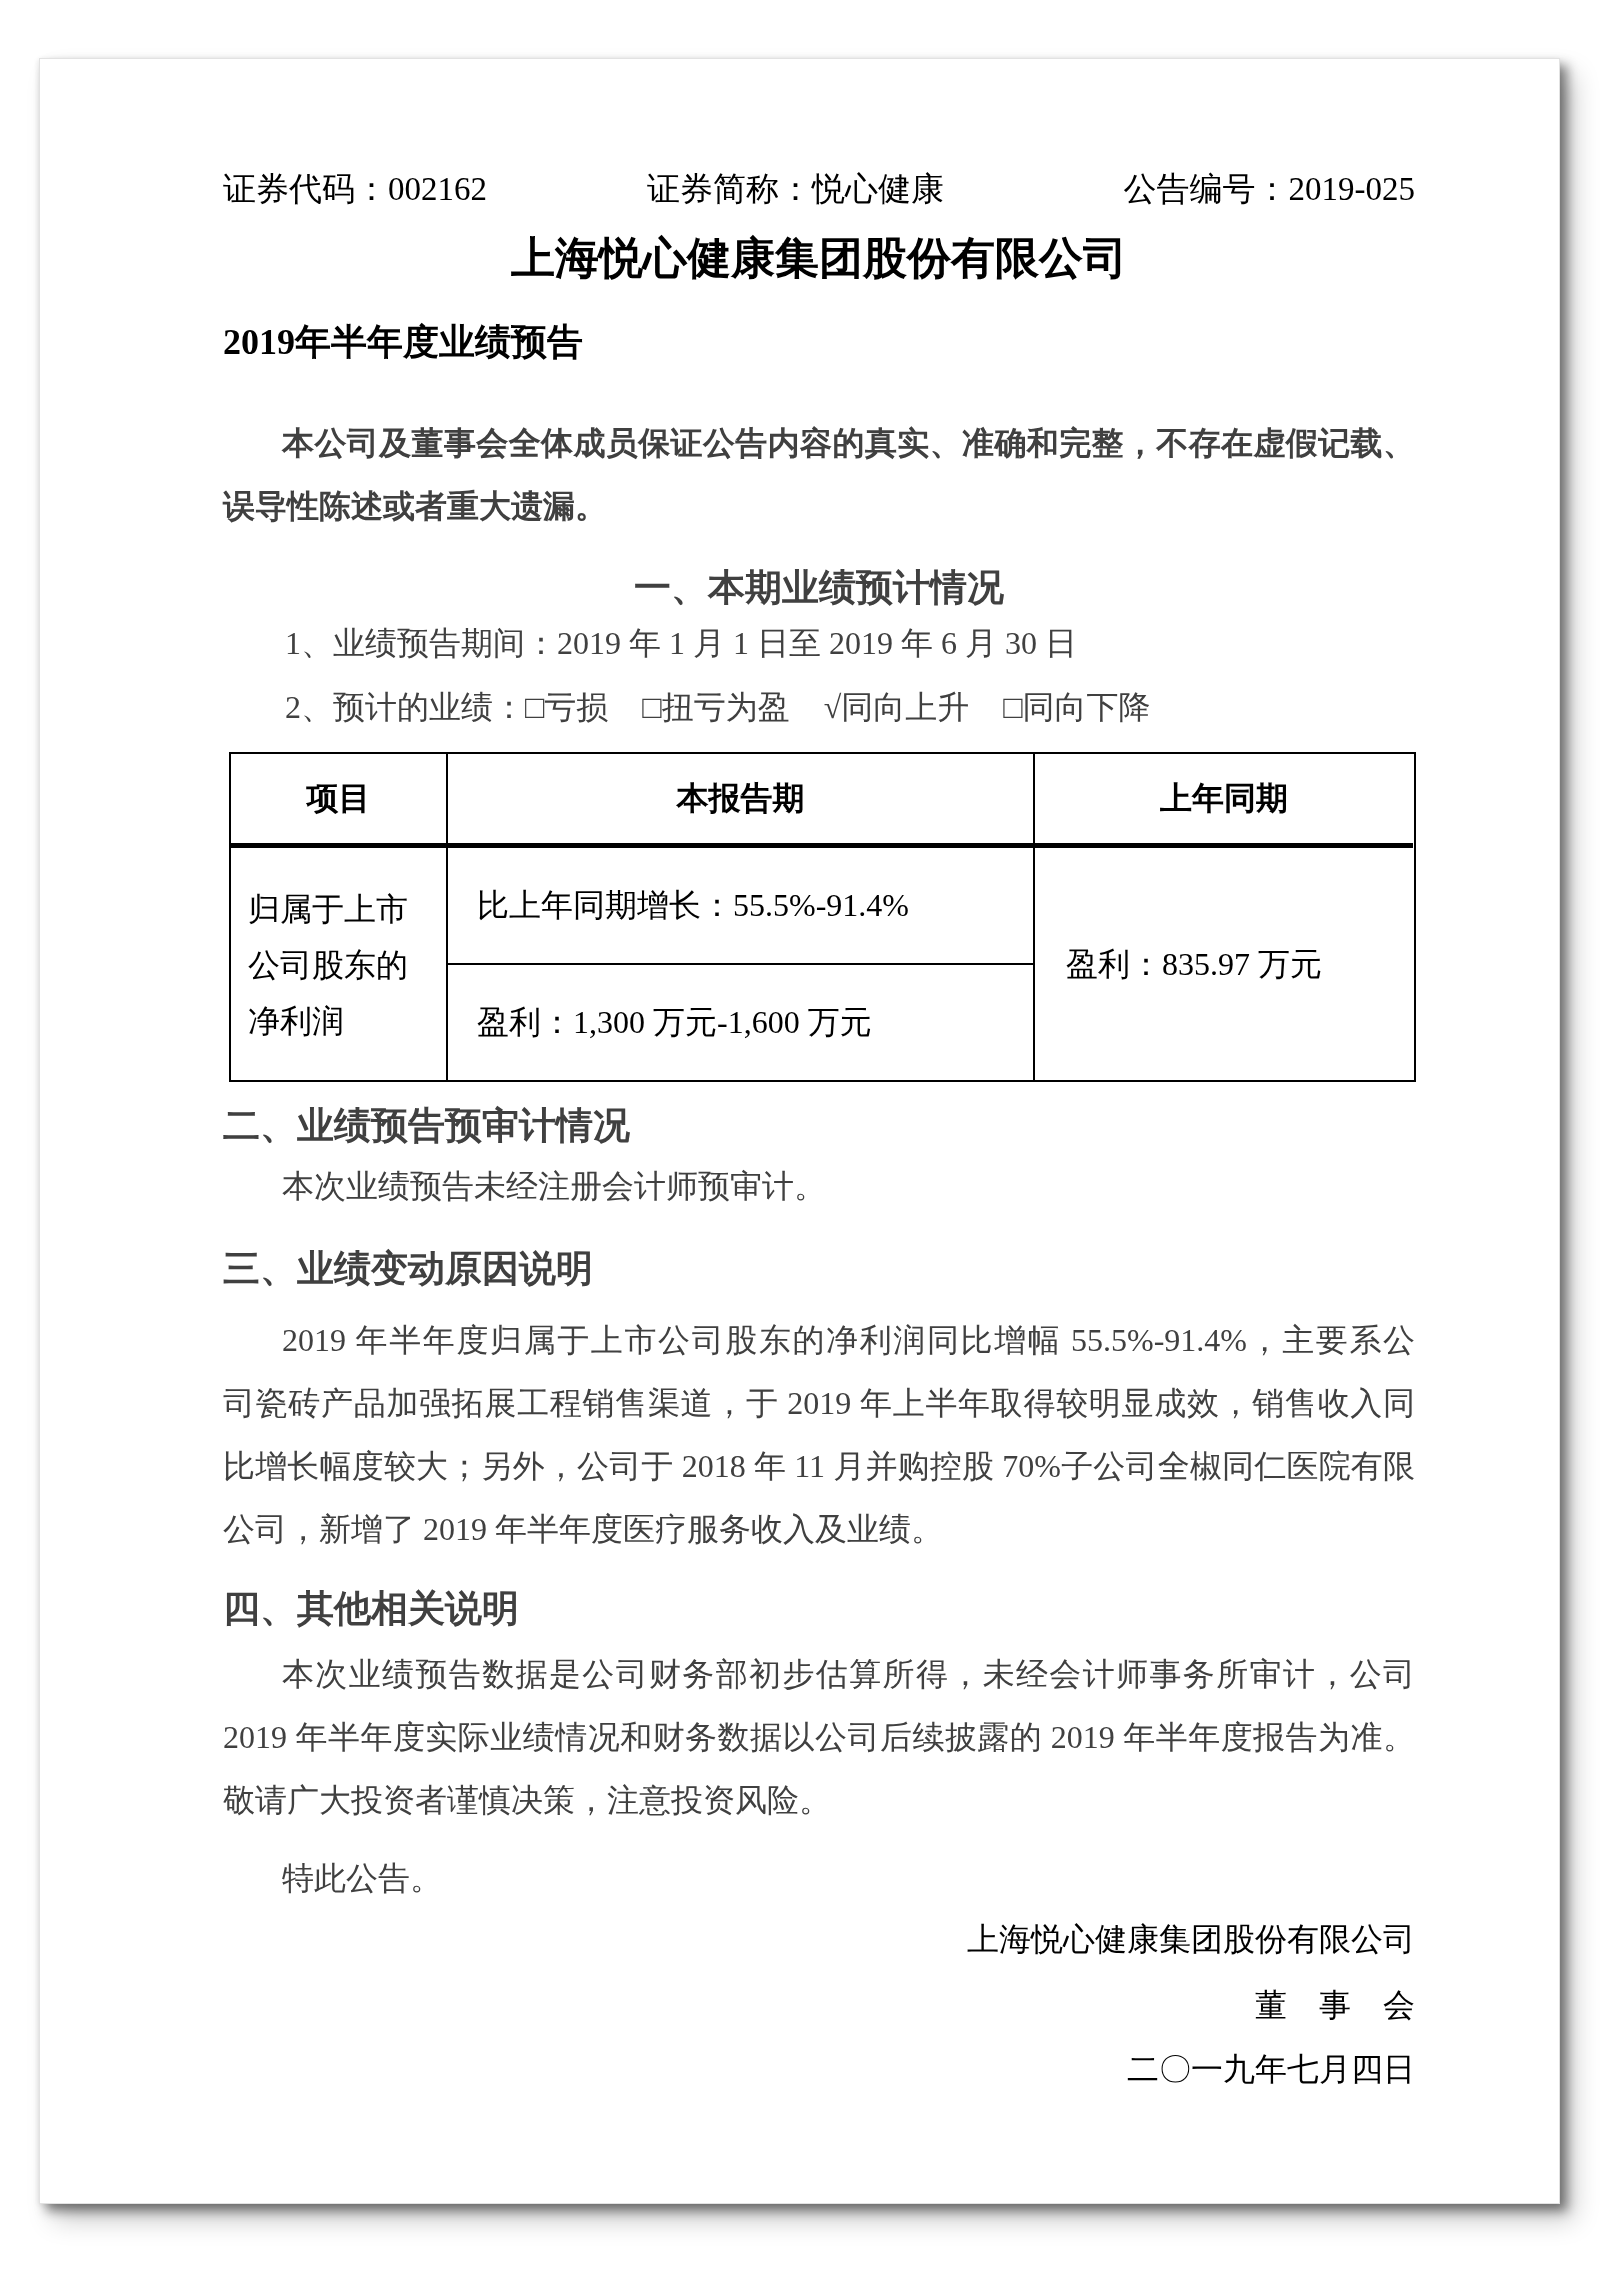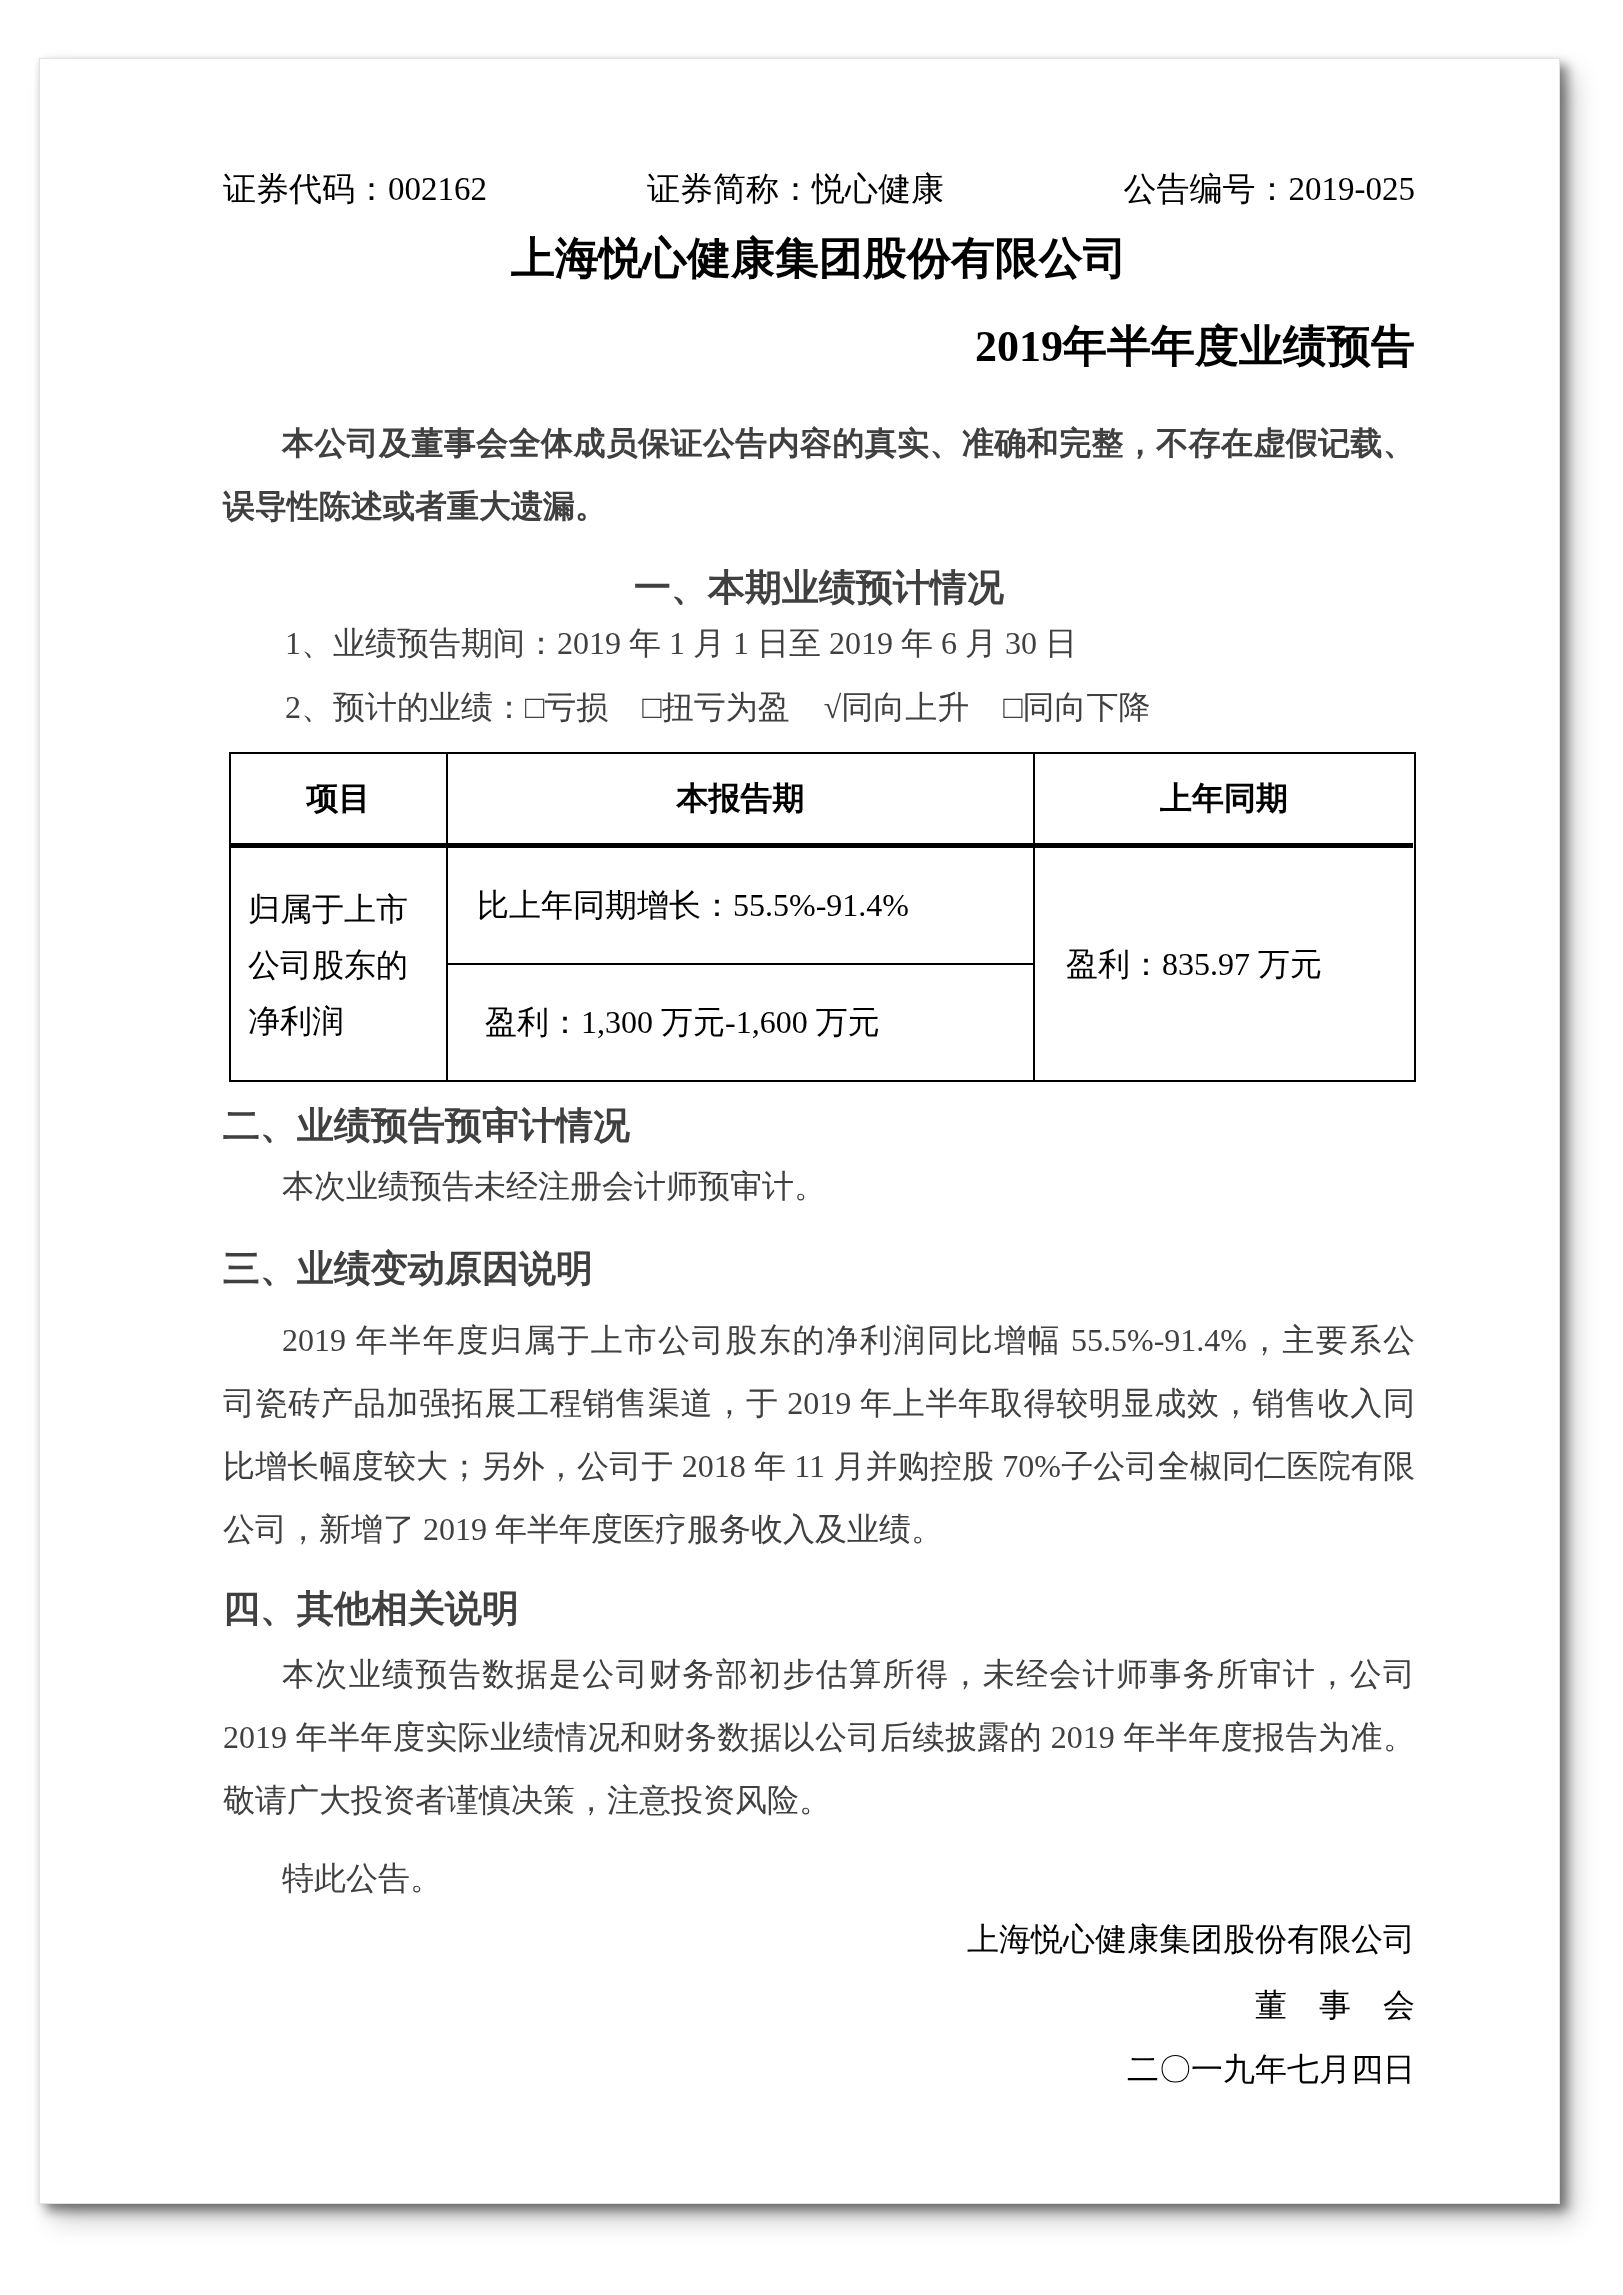--- a/index.html
+++ b/index.html
@@ -28,21 +28,21 @@
   .docinfo{position:absolute;left:183px;top:99px;width:1192px;height:63px;font-size:33px;line-height:63px;}
   .docinfo .di-mid{position:absolute;left:424px;top:0;}
   .docinfo .di-right{position:absolute;right:0;top:0;}
   .docinfo .di-left{position:absolute;left:0;top:0;}
   .title{
     position:absolute;left:183px;top:174px;width:1192px;
     font-size:44px;font-weight:bold;text-align:center;line-height:1.2;
   }
   .subtitle{
     position:absolute;left:183px;top:262px;width:1192px;
-    font-size:44px;font-weight:bold;text-align:right;line-height:1.2;
+    font-size:36px;font-weight:bold;text-align:left;line-height:1.2;
   }
   .heading{font-weight:bold;font-size:37px;}
   .item{padding-left:62px;}
   .opt{margin-right:34px;}
   .opt:last-child{margin-right:0;}
   
   .ftable{
     position:absolute;left:189px;top:693px;
     width:1183px;height:326px;
     border:2px solid #000;
@@ -54,21 +54,21 @@
   }
   .cell{display:flex;align-items:center;box-sizing:border-box;}
   .hcell{justify-content:center;font-weight:bold;border-bottom:5.2px solid #000;}
   .vline{border-right:2px solid #000;}
   .label-cell{
     grid-row:2 / 4;grid-column:1;
     flex-direction:column;justify-content:center;align-items:flex-start;
     padding-left:17px;line-height:56px;
   }
   .cur1{grid-row:2;grid-column:2;border-bottom:2px solid #000;padding-left:29px;}
-  .cur2{grid-row:3;grid-column:2;padding-left:37px;}
+  .cur2{grid-row:3;grid-column:2;padding-left:29px;}
   .prior-cell{grid-row:2 / 4;grid-column:3;padding-left:31px;}
   .sig{position:absolute;right:144px;font-size:32px;line-height:63px;text-align:right;}
 </style>
 </head>
 <body>
 
 <div class="sheet">
 
   <div class="docinfo">
     <span class="di-left">证券代码：002162</span>

